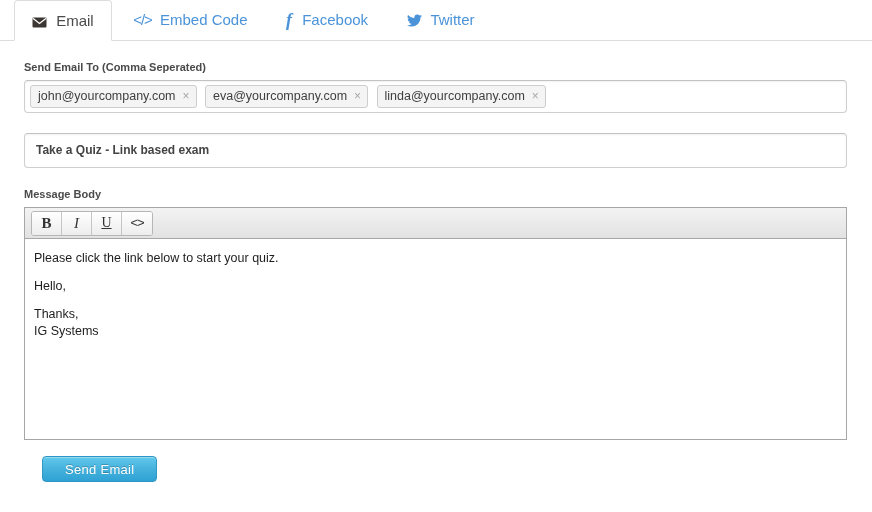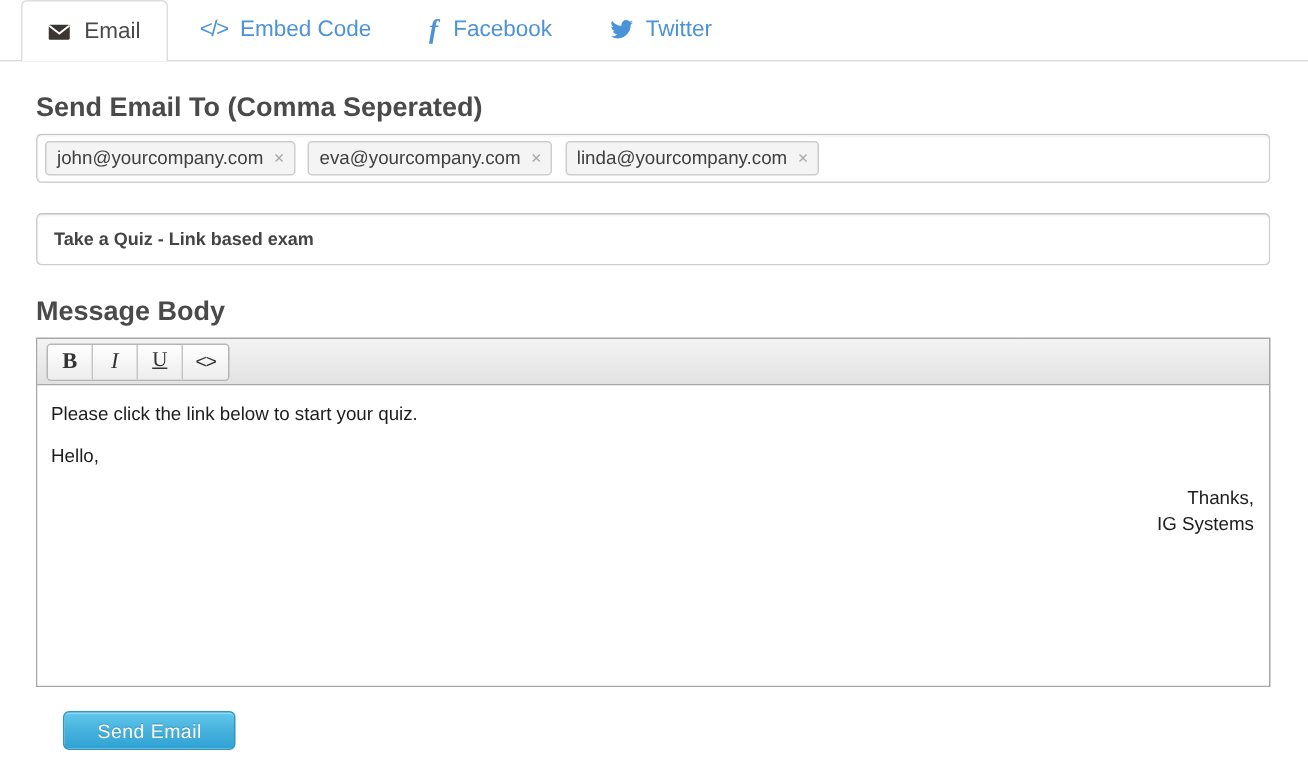--- a/index.html
+++ b/index.html
@@ -65,21 +65,21 @@
     font-size: 18px;
     font-style: italic;
     margin-right: 6px;
     vertical-align: -1px;
     display: inline-block;
   }
 
   
   .form-area { padding: 0 16px; }
   .flabel {
-    font-size: 18px;
+    font-size: 11px;
     font-weight: bold;
     color: #4a4a4a;
     margin: 0 0 7px 8px;
   }
   .group { margin-top: 20px; }
 
   .field-box {
     background: #ffffff;
     border: 1px solid #cfcfcf;
     border-top-color: #c2c2c2;
@@ -172,21 +172,21 @@
     height: 200px;
     background: #ffffff;
     padding: 11px 10px 0 9px;
     font-size: 12.5px;
     color: #1d1d1d;
     line-height: 17px;
     overflow: hidden;
     cursor: text;
   }
   .editor-body p { margin: 0 0 11px 0; }
-  .editor-body p.last { margin-bottom: 8px; text-align: right; }
+  .editor-body p.last { margin-bottom: 8px; }
   .caret {
     display: inline-block;
     width: 1px;
     height: 13px;
     background: #000000;
     vertical-align: -2px;
     margin: 0 -1px;
   }
 
   

